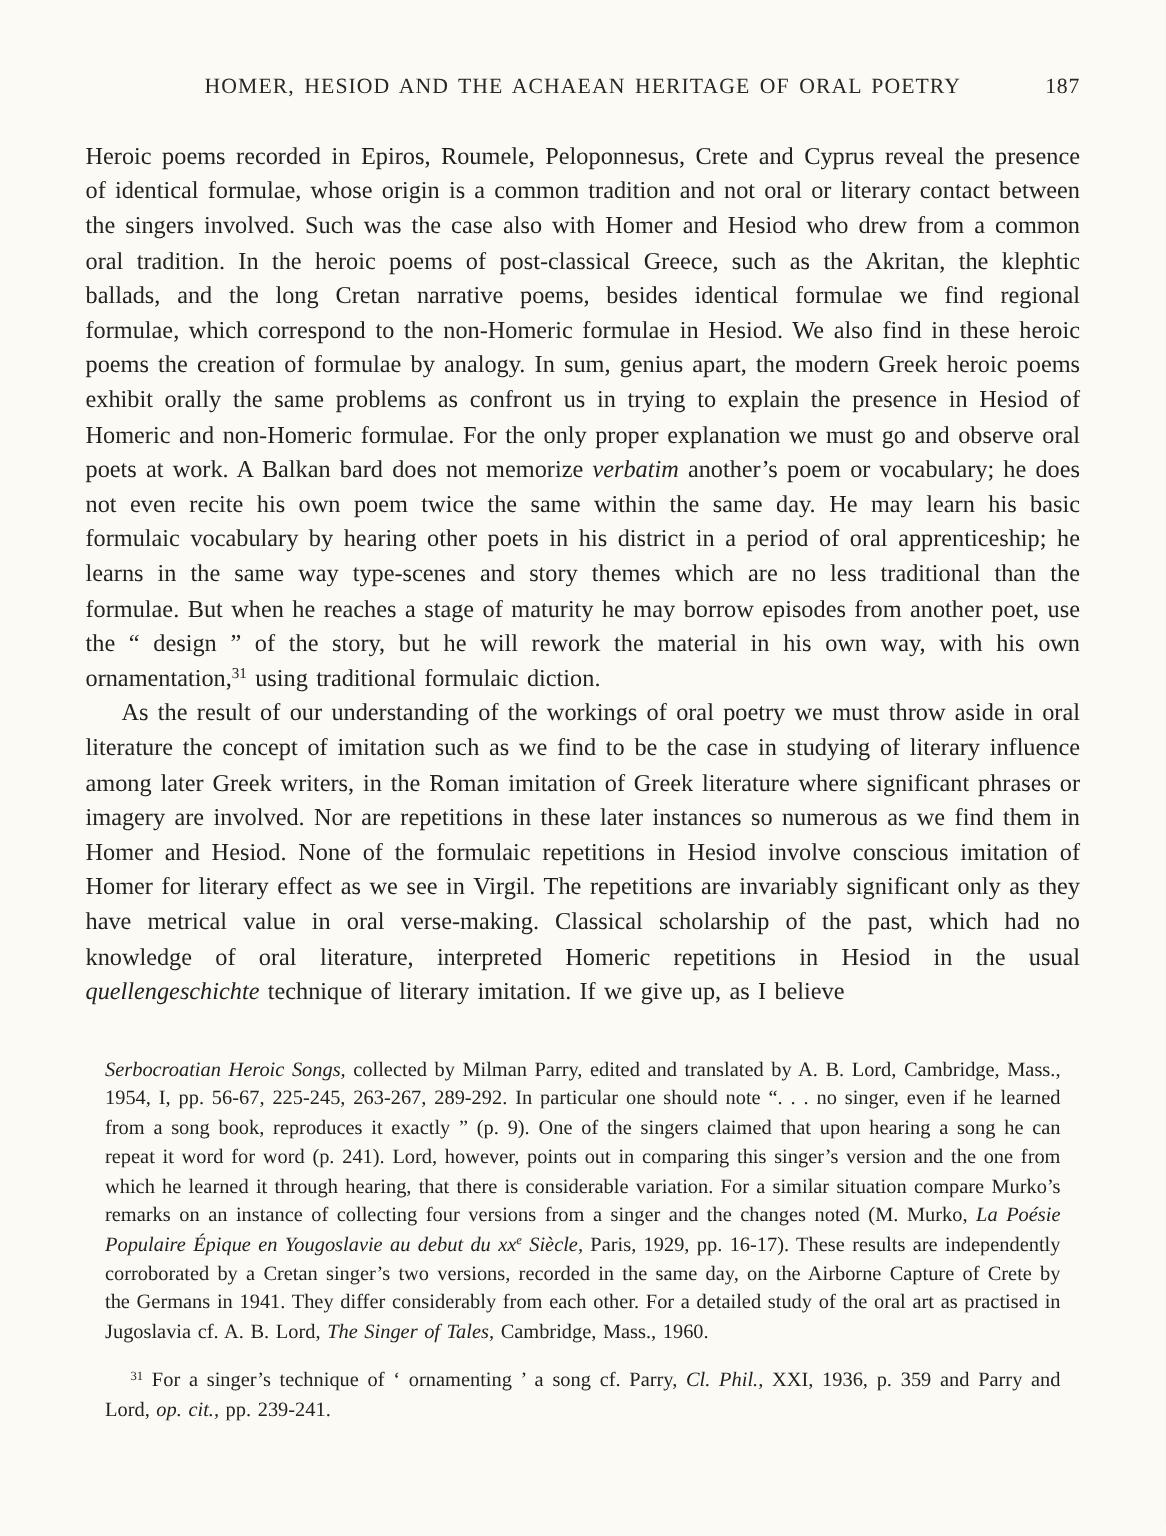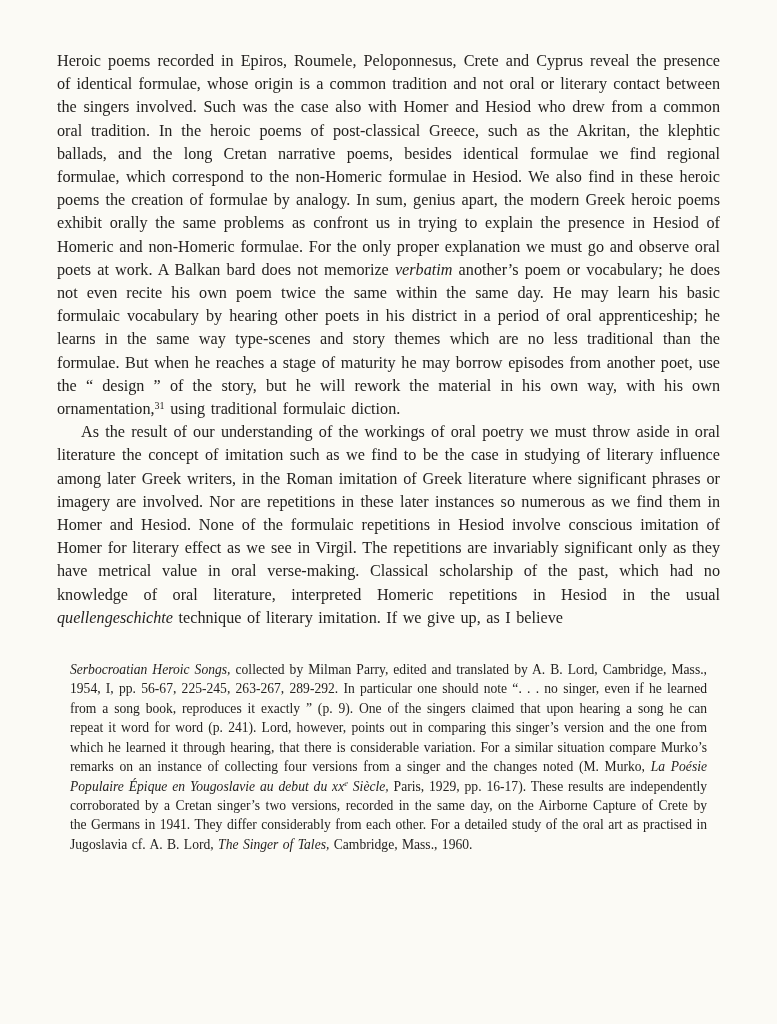--- a/index.html
+++ b/index.html
@@ -71,23 +71,28 @@
   }
   sup.it {
     font-style: italic;
   }
 </style>
 </head>
 <body>
 
 <div class="page">
 
+  <header class="page-header">
+    <span class="header-title">HOMER, HESIOD AND THE ACHAEAN HERITAGE OF ORAL POETRY</span>
+    <span class="page-number">187</span>
+  </header>
 
   <main class="body-text">
       <p class=""><span>Heroic poems recorded in Epiros, Roumele, Peloponnesus, Crete and Cyprus reveal the presence of identical formulae, whose origin is a common tradition and not oral or literary contact between the singers involved. Such was the case also with Homer and Hesiod who drew from a common oral tradition. In the heroic poems of post-classical Greece, such as the Akritan, the klephtic ballads, and the long Cretan narrative poems, besides identical formulae we find regional formulae, which correspond to the non-Homeric formulae in Hesiod. We also find in these heroic poems the creation of formulae by analogy. In sum, genius apart, the modern Greek heroic poems exhibit orally the same problems as confront us in trying to explain the presence in Hesiod of Homeric and non-Homeric formulae. For the only proper explanation we must go and observe oral poets at work. A Balkan bard does not memorize </span><em>verbatim</em><span> another’s poem or vocabulary; he does not even recite his own poem twice the same within the same day. He may learn his basic formulaic vocabulary by hearing other poets in his district in a period of oral apprenticeship; he learns in the same way type-scenes and story themes which are no less traditional than the formulae. But when he reaches a stage of maturity he may borrow episodes from another poet, use the “ design ” of the story, but he will rework the material in his own way, with his own ornamentation,</span><sup>31</sup><span> using traditional formulaic diction.</span></p>
       <p class="indent"><span>As the result of our understanding of the workings of oral poetry we must throw aside in oral literature the concept of imitation such as we find to be the case in studying of literary influence among later Greek writers, in the Roman imitation of Greek literature where significant phrases or imagery are involved. Nor are repetitions in these later instances so numerous as we find them in Homer and Hesiod. None of the formulaic repetitions in Hesiod involve conscious imitation of Homer for literary effect as we see in Virgil. The repetitions are invariably significant only as they have metrical value in oral verse-making. Classical scholarship of the past, which had no knowledge of oral literature, interpreted Homeric repetitions in Hesiod in the usual </span><em>quellengeschichte</em><span> technique of literary imitation. If we give up, as I believe</span></p>
     </main>
 
   <footer class="footnotes">
       <p class=""><em>Serbocroatian Heroic Songs,</em><span> collected by Milman Parry, edited and translated by A. B. Lord, Cambridge, Mass., 1954, I, pp. 56-67, 225-245, 263-267, 289-292. In particular one should note “. . . no singer, even if he learned from a song book, reproduces it exactly ” (p. 9). One of the singers claimed that upon hearing a song he can repeat it word for word (p. 241). Lord, however, points out in comparing this singer’s version and the one from which he learned it through hearing, that there is considerable variation. For a similar situation compare Murko’s remarks on an instance of collecting four versions from a singer and the changes noted (M. Murko, </span><em>La Poésie Populaire Épique en Yougoslavie au debut du xx</em><sup class="it">e</sup><em> Siècle,</em><span> Paris, 1929, pp. 16-17). These results are independently corroborated by a Cretan singer’s two versions, recorded in the same day, on the Airborne Capture of Crete by the Germans in 1941. They differ considerably from each other. For a detailed study of the oral art as practised in Jugoslavia cf. A. B. Lord, </span><em>The Singer of Tales,</em><span> Cambridge, Mass., 1960.</span></p>
+      <p class="indent"><sup>31</sup><span> For a singer’s technique of ‘ ornamenting ’ a song cf. Parry, </span><em>Cl. Phil.,</em><span> XXI, 1936, p. 359 and Parry and Lord, </span><em>op. cit.,</em><span> pp. 239-241.</span></p>
     </footer>
 
 </div>
 
 </body></html>

